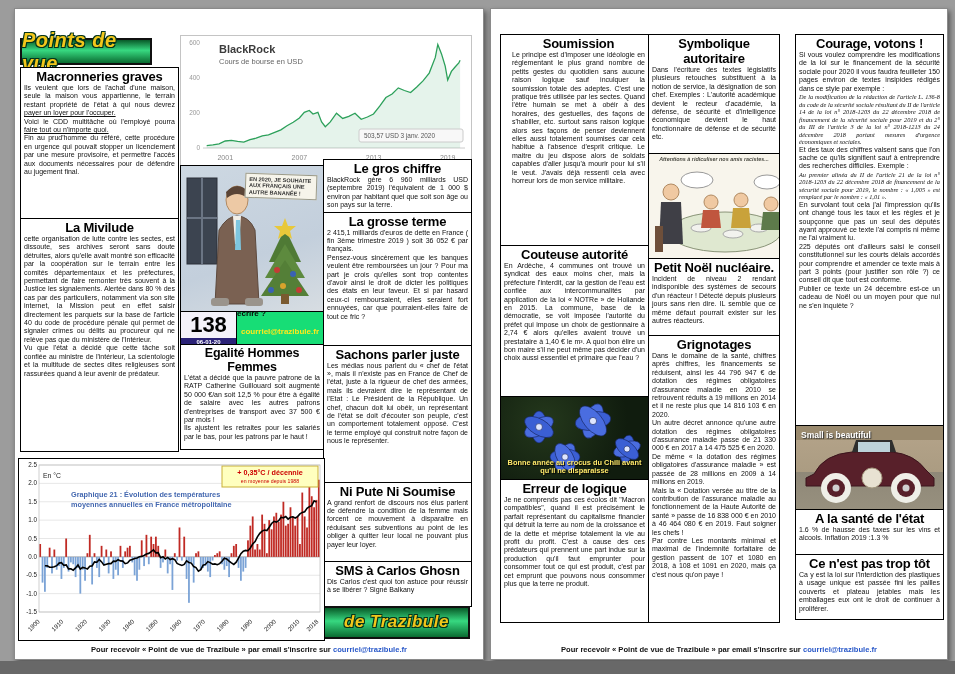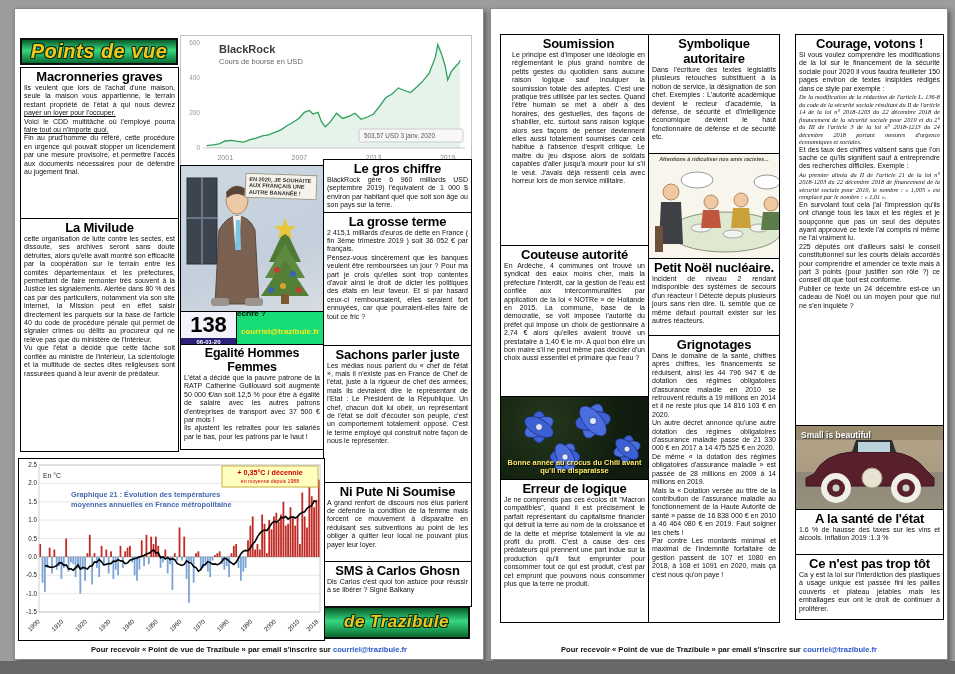--- a/index.html
+++ b/index.html
@@ -4,21 +4,21 @@
 <style>
   html,body{margin:0;padding:0;}
   body{background:#9c9c9c;font-family:"Liberation Sans",sans-serif;}
   .stage{position:relative;width:955px;height:674px;background:#9c9c9c;overflow:hidden;}
   .bottom-band{position:absolute;left:0;bottom:0;width:100%;height:13px;background:#686868;}
   .page{position:absolute;top:8px;height:650px;background:#ffffff;border:1px solid #8a8a8a;
         box-shadow:2px 3px 5px rgba(0,0,0,.45);overflow:hidden;}
   #page1{left:14px;width:468px;}
   #page2{left:490px;width:456px;}
 
-  .banner{position:absolute;left:5px;top:29px;width:158px;height:27px;border:2px solid #101010;
+  .banner{position:absolute;left:5px;top:29px;width:132px;height:27px;border:2px solid #101010;
           background:linear-gradient(180deg,#085a28 0%,#37d880 45%,#0a6b31 100%);
           display:flex;align-items:center;justify-content:center;box-sizing:border-box;}
   .banner span{font-weight:bold;font-style:italic;font-size:20px;color:#f2c71b;letter-spacing:.5px;
           text-shadow:1px 1px 0 #05341a,-1px -1px 0 #05341a,1px -1px 0 #05341a,-1px 1px 0 #05341a;}
   .banner.bottom{position:static;width:147px;height:33px;margin-top:-1px;}
   .banner.bottom span{font-size:17px;}
 
   .col{position:absolute;display:flex;flex-direction:column;}
   .article{border:1px solid #000;background:#fff;margin-top:-1px;padding-bottom:2px;box-sizing:border-box;}
   .article h3{margin:1px 2px 0;text-align:center;font-size:13px;font-weight:bold;letter-spacing:-.2px;color:#000;}

